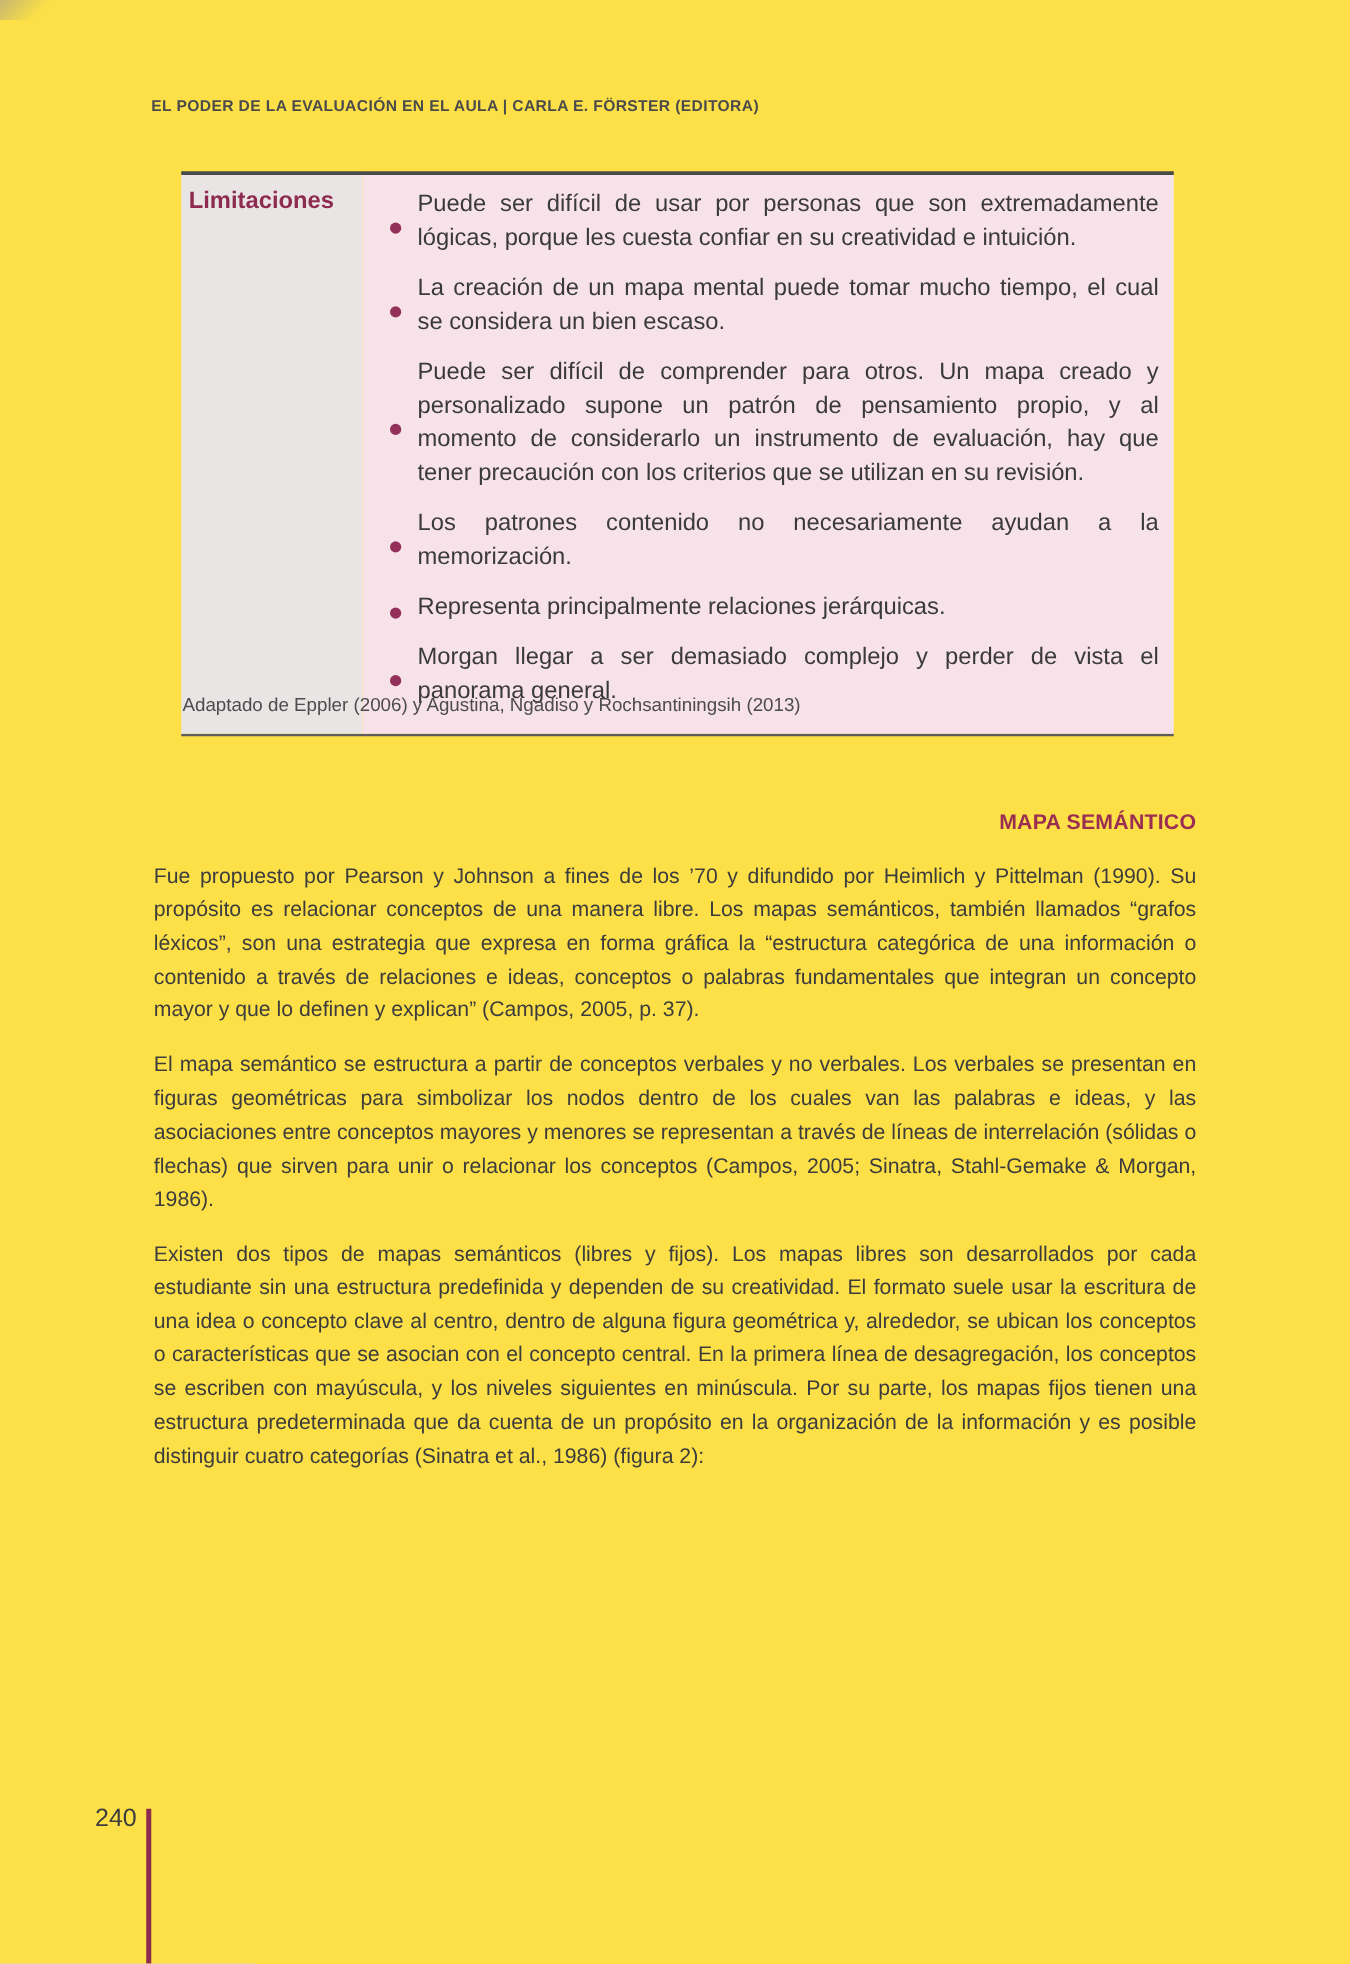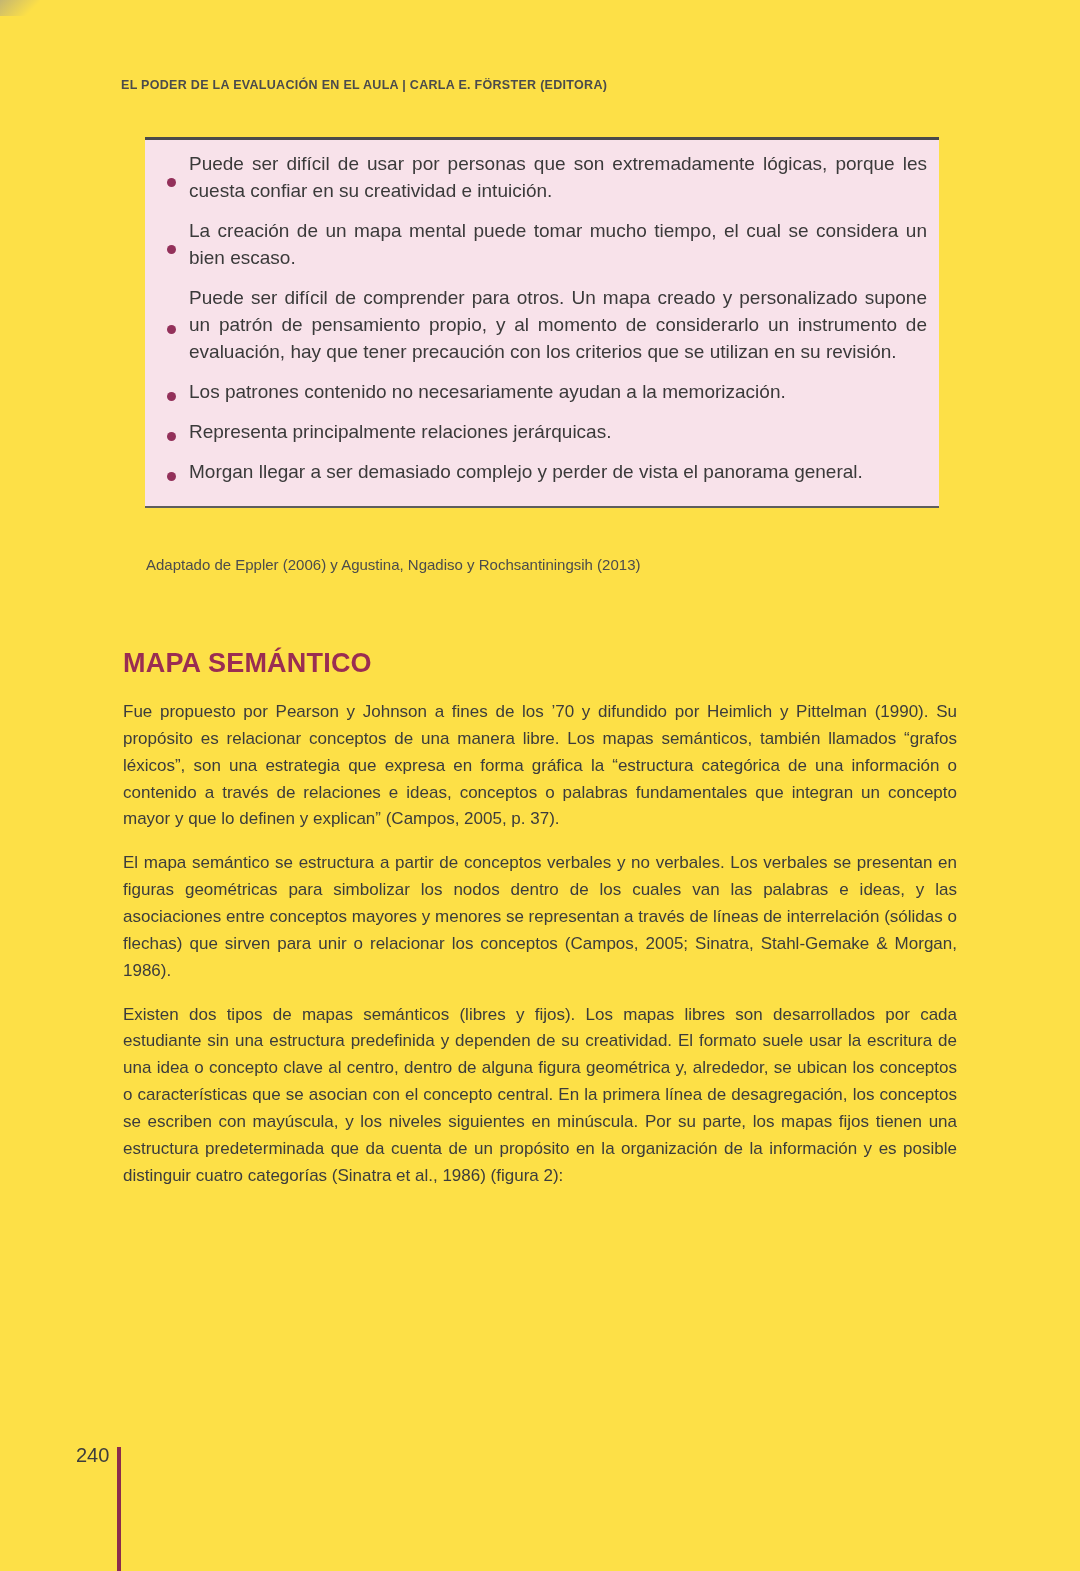--- a/index.html
+++ b/index.html
@@ -79,24 +79,25 @@
   }
   
   .section {
     position: absolute;
     top: 648px;
     left: 123px;
     width: 834px;
   }
   .section-heading {
     color: #9a2d52;
-    font-size: 27px;
+    font-size: 17px;
     font-weight: bold;
     letter-spacing: 0.2px;
     margin-bottom: 20px;
+    text-align: right;
   }
   .body-paragraph {
     font-size: 17px;
     line-height: 1.58;
     color: #3c3c3c;
     text-align: justify;
     margin-bottom: 17px;
   }
   
   .page-footer-number {
@@ -118,20 +119,23 @@
 </head>
 <body>
 
 <div class="page">
 
   <div class="scan-corner"></div>
 
   <div class="running-header">EL PODER DE LA EVALUACIÓN EN EL AULA | CARLA E. FÖRSTER (EDITORA)</div>
 
   <div class="limitations-table">
+    <div class="label-col">
+      <div class="row-label">Limitaciones</div>
+    </div>
     <div class="bullet-col">
       <div class="bullet-item">
         <span class="bullet-dot"></span>
         <span class="bullet-text">Puede ser difícil de usar por personas que son extremadamente lógicas, porque les cuesta confiar en su creatividad e intuición.</span>
       </div>
       <div class="bullet-item">
         <span class="bullet-dot"></span>
         <span class="bullet-text">La creación de un mapa mental puede tomar mucho tiempo, el cual se considera un bien escaso.</span>
       </div>
       <div class="bullet-item">

